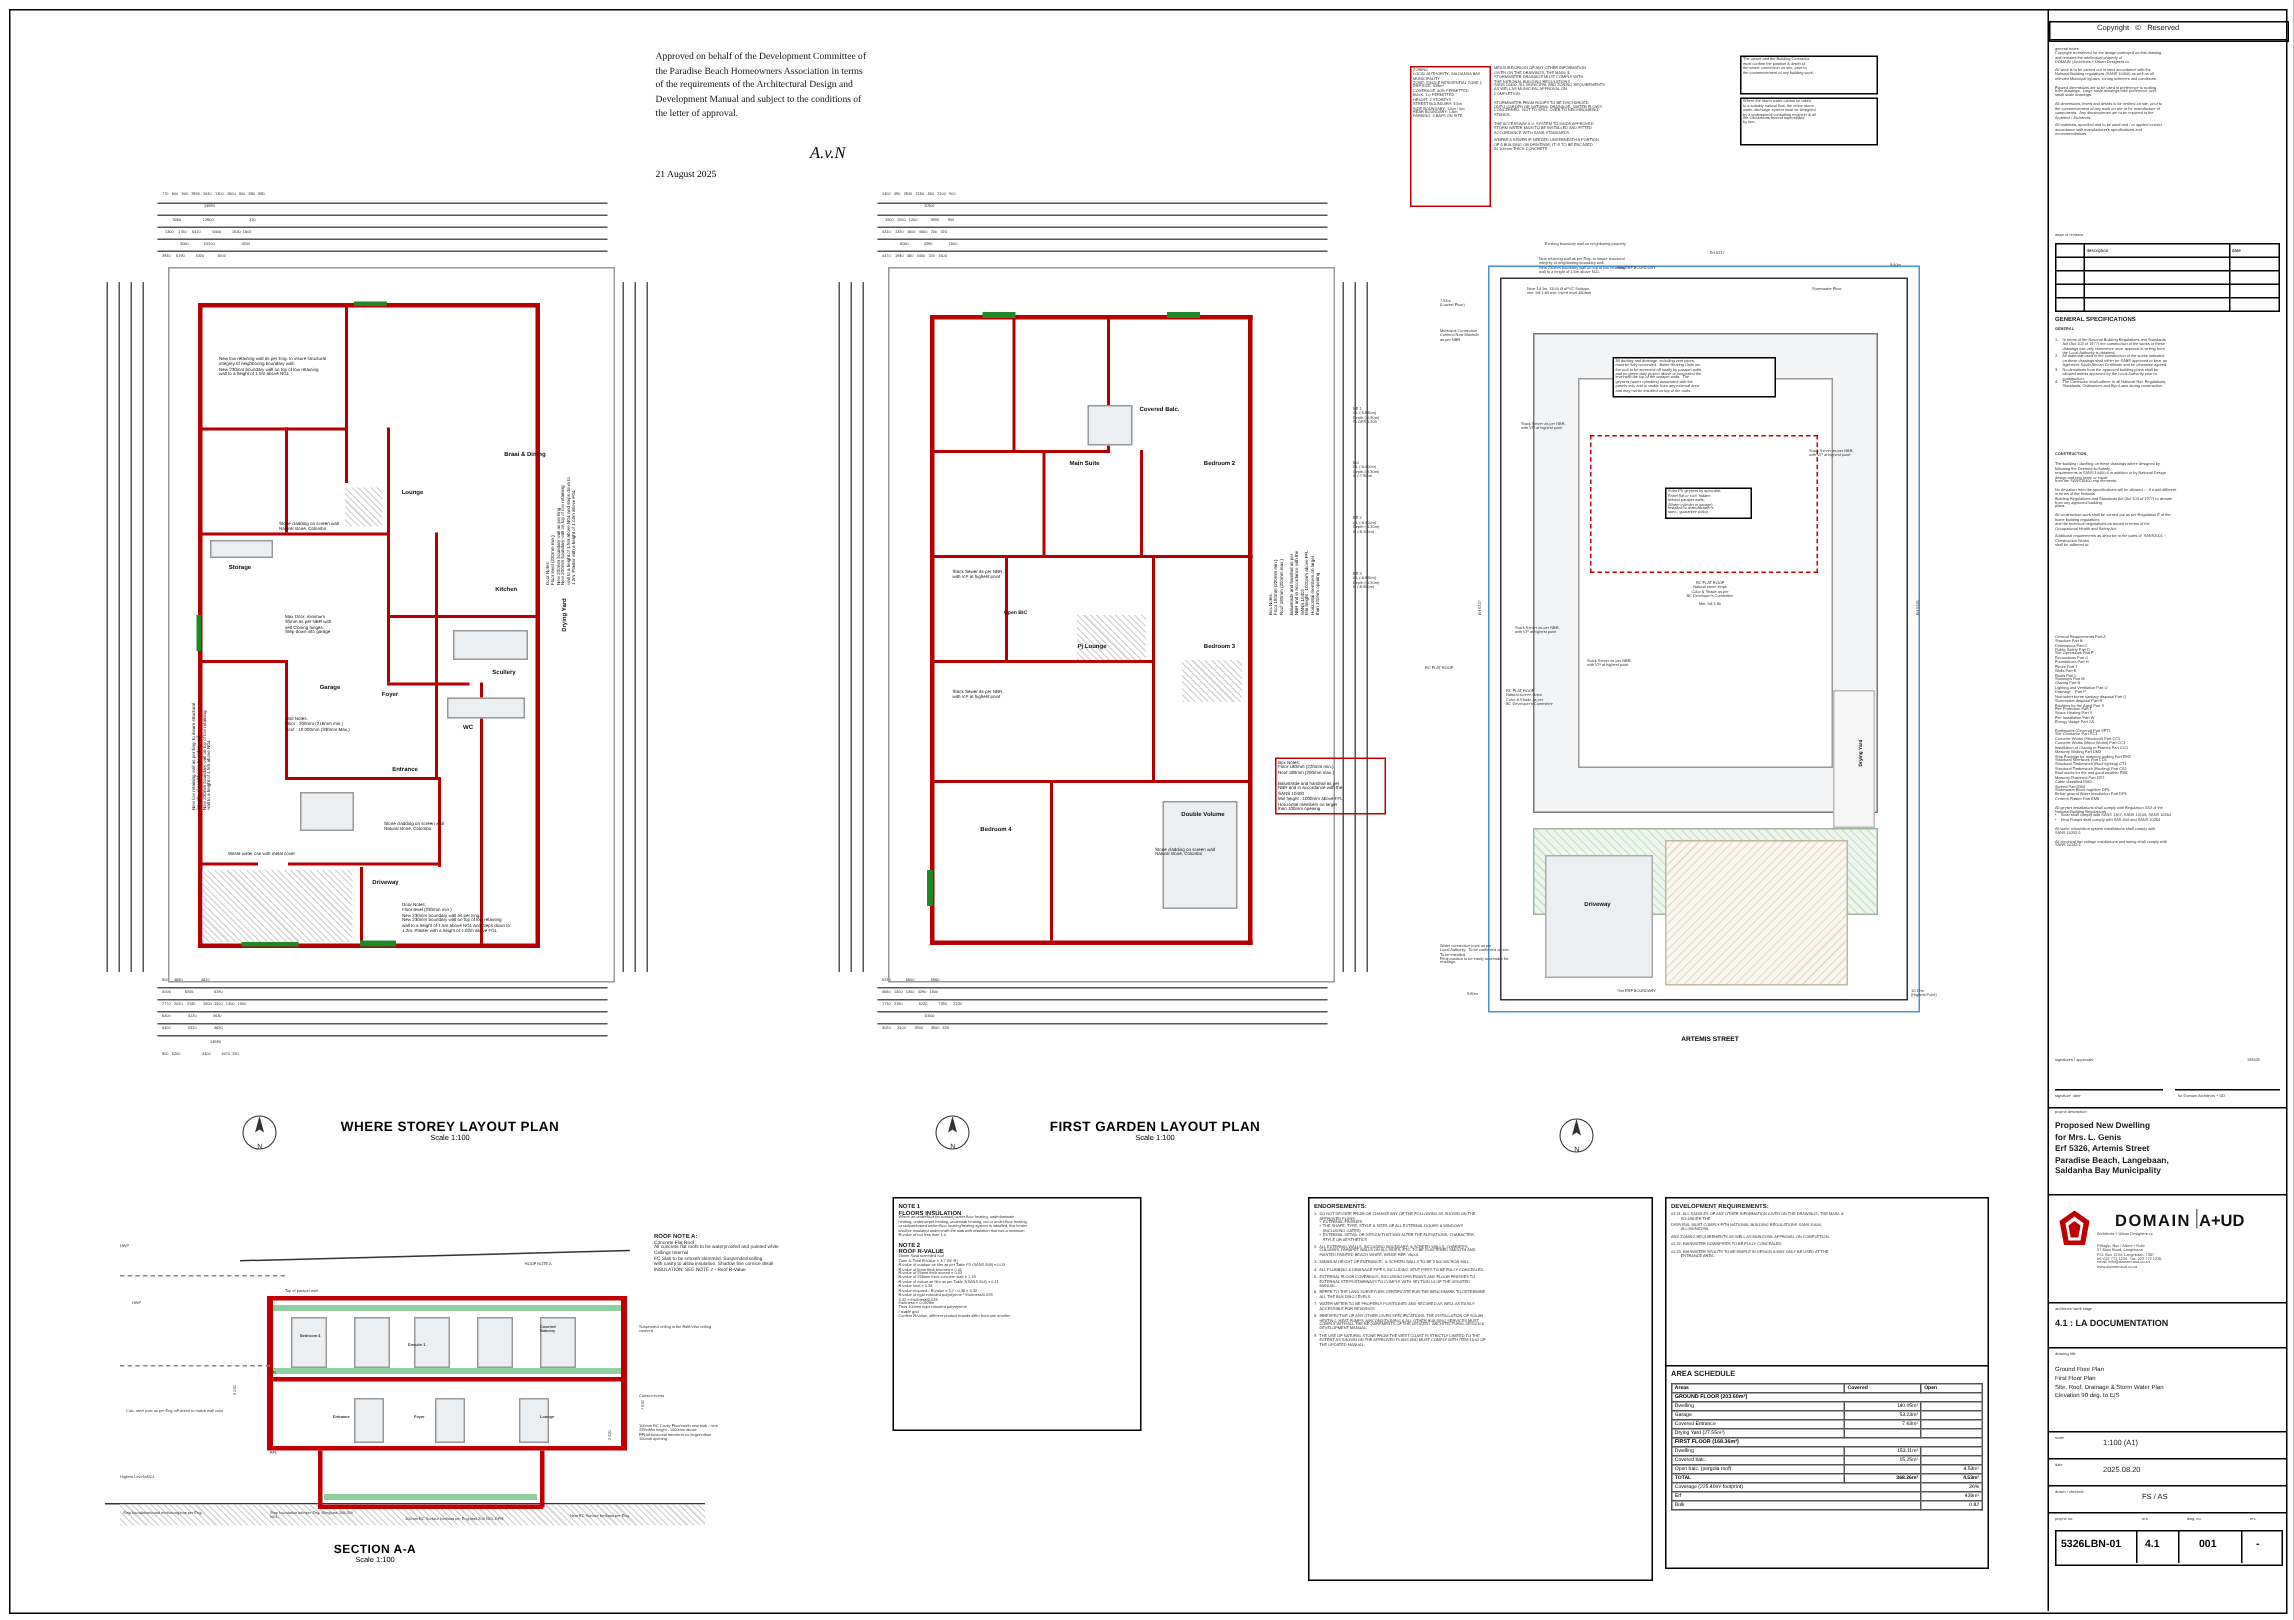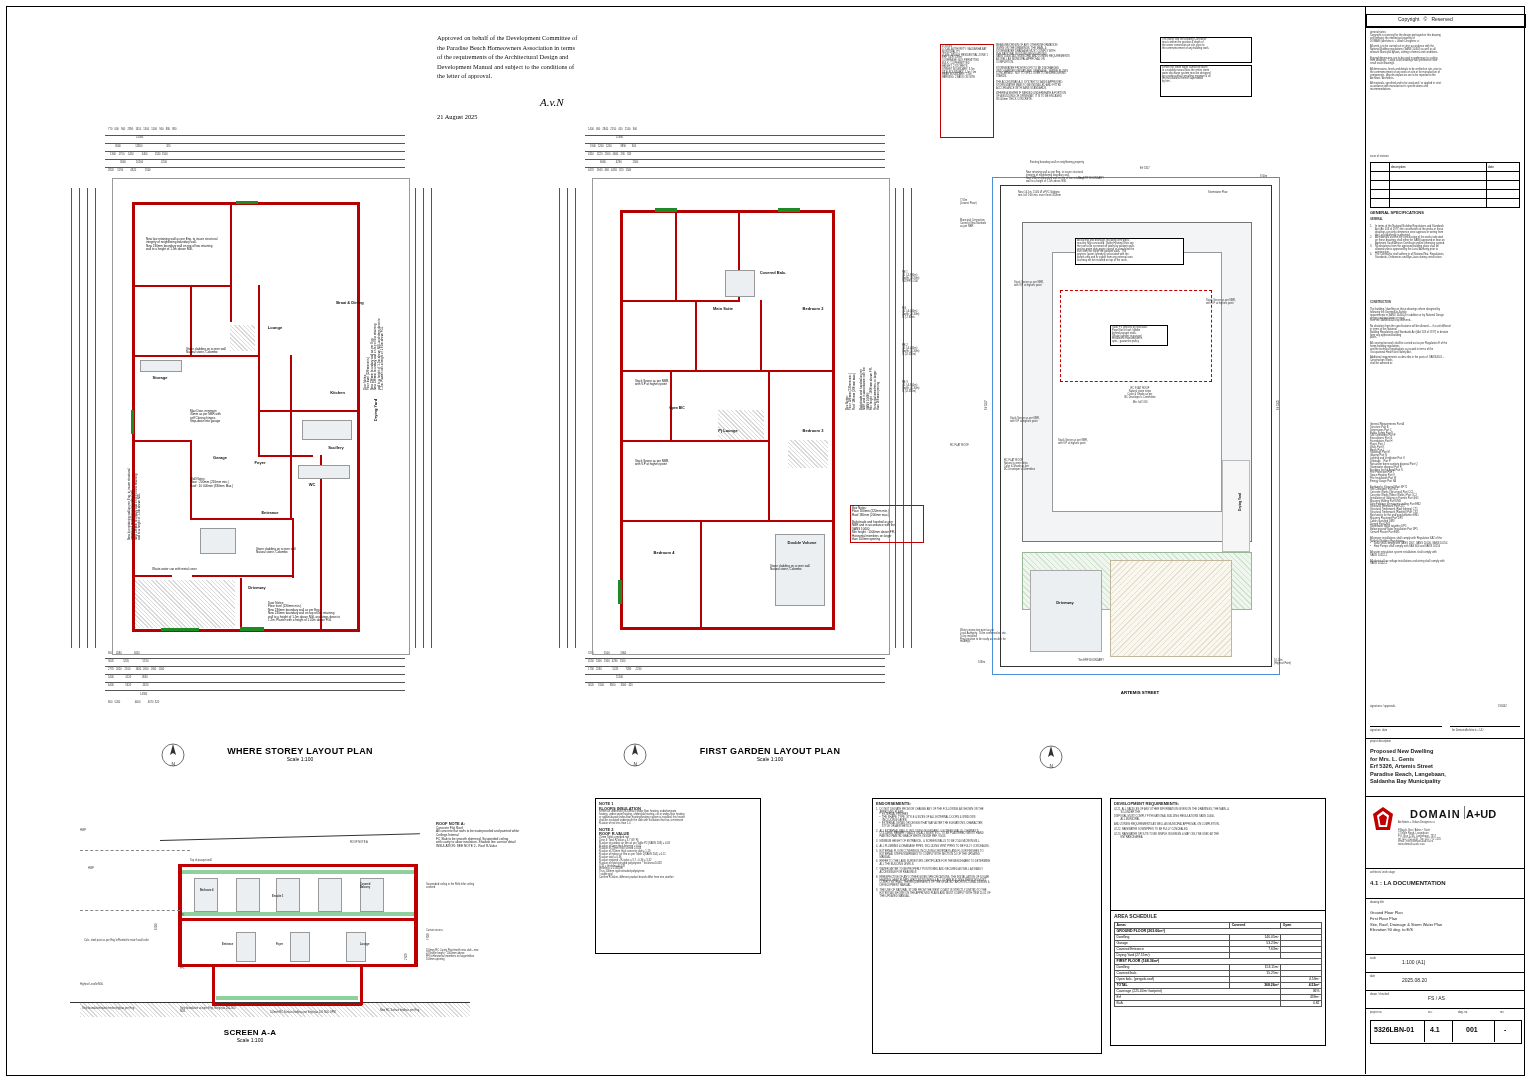--- a/index.html
+++ b/index.html
@@ -497,21 +497,21 @@
     <div class="abs micro" style="left:22px;top:188px;width:60px;">Strip foundation\nand reinforcing\nas per Eng.</div>
     <div class="abs micro" style="left:120px;top:188px;width:60px;">Strip foundation as\nper Eng. filling\nas 200-300 NGL</div>
     <div class="abs micro" style="left:210px;top:192px;width:70px;">100mm RC Surface bed\nas per Eng.\nas 200 NGL DPM</div>
     <div class="abs micro" style="left:320px;top:190px;width:70px;">New RC Surface bed\nas per Eng.</div>
     <div class="abs micro" style="left:366px;top:64px;width:50px;">Suspended ceiling in the Rsfit.\nfor ceiling covered</div>
     <div class="abs micro" style="left:366px;top:110px;width:50px;">Curtain recess</div>
     <div class="abs micro" style="left:366px;top:130px;width:56px;">100mm RC Cavity Floor\nwith new slab - new 225\nMin height : 1000mm above FFL\nHorizontal members no larger\nthan 100mm opening</div>
     <div class="abs micro" style="left:24px;top:120px;width:66px;">Calc. steel post as per Eng.\nPainted to match wall color</div>
   </div>
   <div class="abs" style="left:180px;top:1028px;width:140px;">
-    <div class="plan-title" style="font-size:8px;">SCREEN A-A</div>
+    <div class="plan-title" style="font-size:8px;">SECTION A-A</div>
     <div class="plan-scale">Scale 1:100</div>
   </div>
 
   <div class="abs" style="left:436px;top:822px;width:132px;">
     <div class="txt" style="font-weight:bold;">ROOF NOTE A:</div>
     <div class="tiny">Concrete Flat Roof
 All concrete flat roofs to be waterproofed and painted white
 Ceilings Internal
 FC Slab to be smooth skimmed. Suspended ceiling
 with cavity to allow insulation. Shadow line cornice detail

